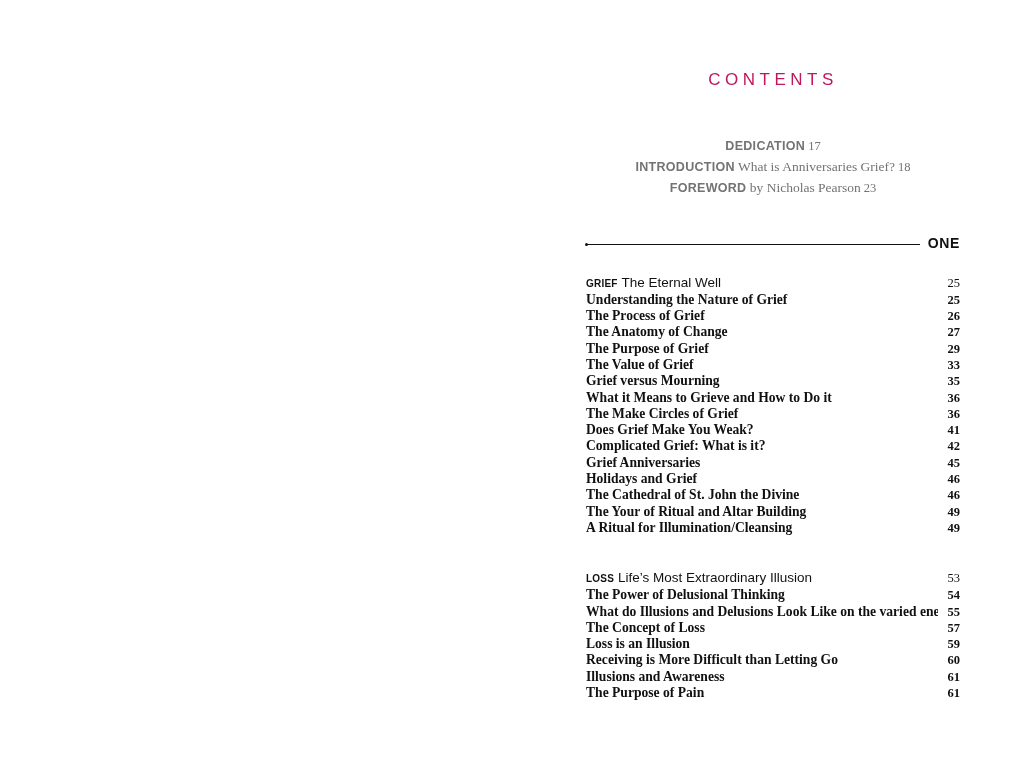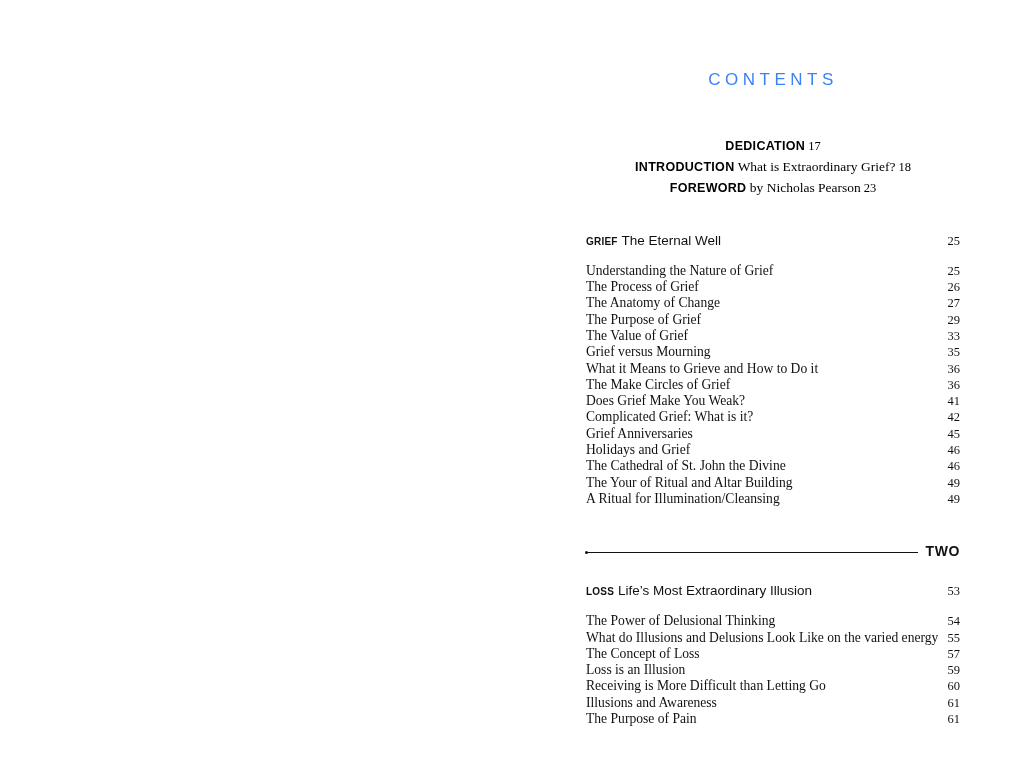--- a/index.html
+++ b/index.html
@@ -27,33 +27,33 @@
     width: 374px;
   }
 
   
   .contents-title {
     font-family: "Liberation Sans", sans-serif;
     font-weight: 400;
     font-size: 17px;
     letter-spacing: 4.5px;
     text-align: center;
-    color: #3b82f6;
+    color: #be185d;
     margin-top: 70px;
   }
 
   
   .frontmatter {
     margin-top: 46px;
     text-align: center;
     line-height: 1.55;
   }
   .fm-line {
     font-size: 13.5px;
-    color: #000000;
+    color: #737373;
     white-space: nowrap;
   }
   .fm-label {
     font-family: "Liberation Sans", sans-serif;
     font-weight: bold;
     font-size: 12.5px;
     letter-spacing: 0.3px;
   }
   .fm-text {
     font-family: "Liberation Serif", serif;
@@ -129,21 +129,22 @@
   .chapter-page {
     flex: 0 0 auto;
     font-family: "Liberation Serif", serif;
     font-size: 12.5px;
     text-align: right;
     min-width: 22px;
   }
 
   
   .entries {
-    margin-top: 14px;
+    margin-top: 1px;
+    font-weight: bold;
   }
   .entry {
     display: flex;
     align-items: baseline;
     line-height: 16.3px;
     padding: 0;
   }
   .entry-title {
     flex: 1 1 auto;
     font-family: "Liberation Serif", serif;
@@ -167,30 +168,34 @@
 
     <div class="contents-title">CONTENTS</div>
 
     <div class="frontmatter">
 
       <div class="fm-line">
         <span class="fm-label">DEDICATION</span><span class="fm-text"></span><span class="fm-page">17</span>
       </div>
 
       <div class="fm-line">
-        <span class="fm-label">INTRODUCTION</span> <span class="fm-text">What is Extraordinary Grief?</span><span class="fm-page">18</span>
+        <span class="fm-label">INTRODUCTION</span> <span class="fm-text">What is Anniversaries Grief?</span><span class="fm-page">18</span>
       </div>
 
       <div class="fm-line">
         <span class="fm-label">FOREWORD</span> <span class="fm-text">by Nicholas Pearson</span><span class="fm-page">23</span>
       </div>
 
     </div>
 
     <div class="part">
+      <div class="part-header">
+        <div class="part-rule"></div>
+        <div class="part-label">ONE</div>
+      </div>
 
       <div class="chapter-line">
         <div class="chapter-main"><span class="chapter-key">GRIEF</span><span class="chapter-sub">The Eternal Well</span></div>
         <div class="chapter-page">25</div>
       </div>
 
       <div class="entries">
         <div class="entry">
             <span class="entry-title">Understanding the Nature of Grief</span>
             <span class="entry-page">25</span>
@@ -248,24 +253,20 @@
             <span class="entry-page">49</span>
           </div>
         <div class="entry">
             <span class="entry-title">A Ritual for Illumination/Cleansing</span>
             <span class="entry-page">49</span>
           </div>
       </div>
     </div>
 
     <div class="part">
-      <div class="part-header">
-        <div class="part-rule"></div>
-        <div class="part-label">TWO</div>
-      </div>
 
       <div class="chapter-line">
         <div class="chapter-main"><span class="chapter-key">LOSS</span><span class="chapter-sub">Life’s Most Extraordinary Illusion</span></div>
         <div class="chapter-page">53</div>
       </div>
 
       <div class="entries">
         <div class="entry">
             <span class="entry-title">The Power of Delusional Thinking</span>
             <span class="entry-page">54</span>

